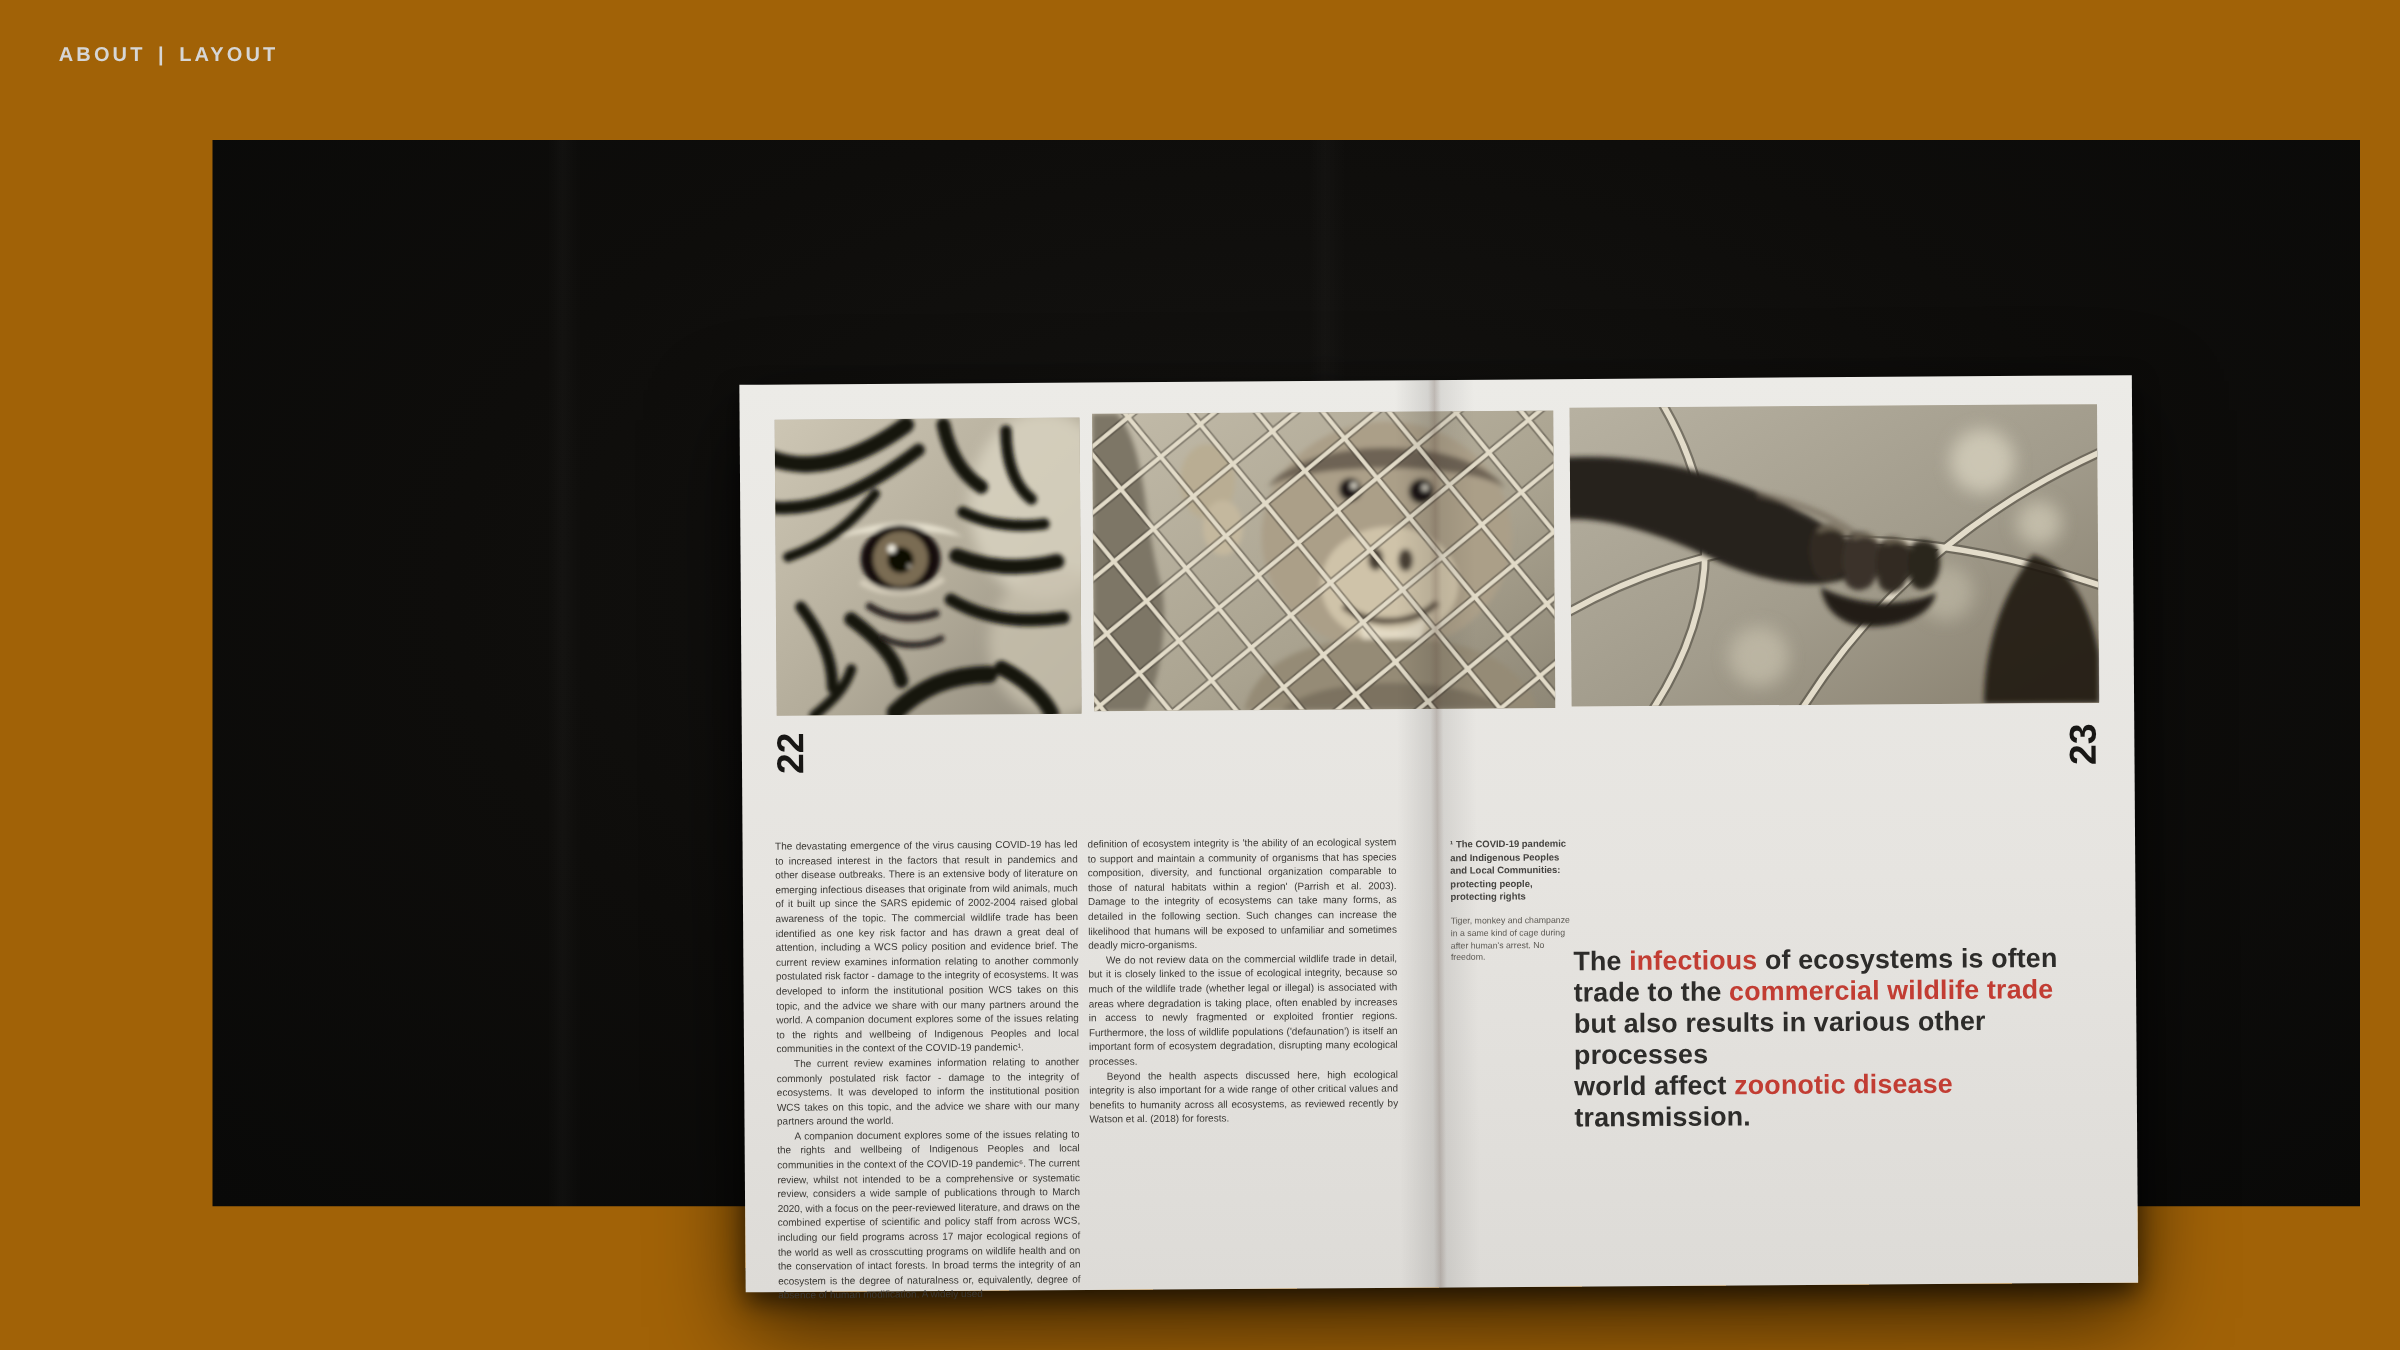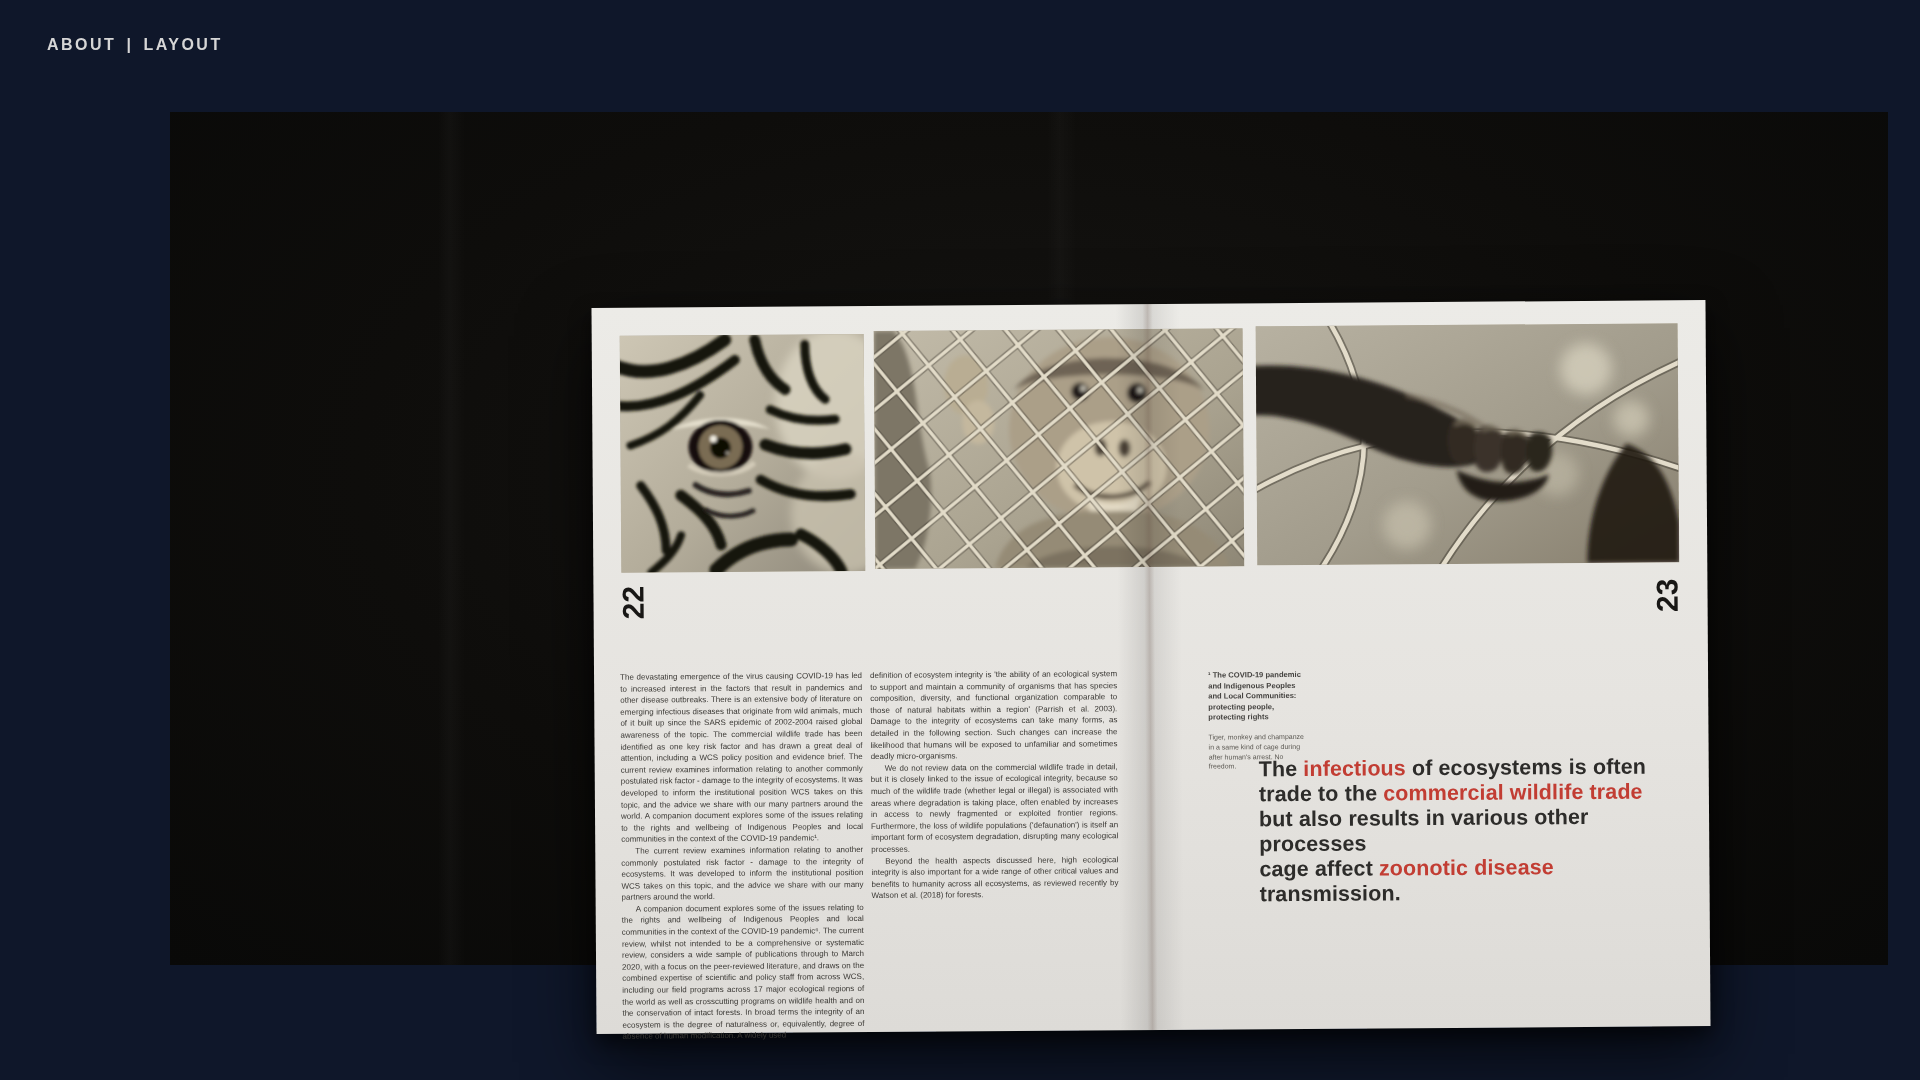--- a/index.html
+++ b/index.html
@@ -1,16 +1,16 @@
 <!DOCTYPE html>
 <html><head>
 <meta charset="utf-8">
 <style>
   html,body{margin:0;padding:0;background:#000;}
-  #stage{position:relative;width:1920px;height:1080px;background:#0f172a;overflow:hidden;
+  #stage{position:relative;width:1920px;height:1080px;background:#a16207;overflow:hidden;
          font-family:"Liberation Sans",sans-serif;}
 
   
   .site-header{position:absolute;left:47px;top:36px;color:#d6d6d6;font-size:16px;
                font-weight:bold;letter-spacing:2.5px;}
   .site-header .sep{margin:0 10px;color:#d6d6d6;font-weight:bold;}
   .site-header span{cursor:default;}
 
   
   .photo{position:absolute;left:170px;top:112px;width:1718px;height:853px;
@@ -42,21 +42,21 @@
 
   
   .col{position:absolute;top:364px;text-align:justify;color:#3b3935;font-size:8px;
        line-height:11.6px;z-index:6;}
   .col p{margin:0;}
   .col p.indent{text-indent:14px;}
   .col-1{left:26px;width:242px;}
   .col-2{left:276px;width:247px;}
 
   
-  .caption{position:absolute;left:566px;top:367px;width:96px;z-index:6;margin-left:48px;}
+  .caption{position:absolute;left:566px;top:367px;width:96px;z-index:6;}
   .caption .cap-title{margin:0;font-size:7.6px;line-height:10.6px;font-weight:bold;color:#454340;}
   .caption .cap-text{margin:9px 0 0 0;font-size:7px;line-height:9.8px;color:#5c5953;}
 
   
   .quote{position:absolute;left:664px;top:454px;width:436px;font-weight:bold;
          font-size:21.5px;line-height:25px;color:#2d2c2a;letter-spacing:0.1px;z-index:6;}
   .quote .red{color:#c23d33;}
 </style>
 </head>
 <body>
@@ -225,19 +225,19 @@
           <p>definition of ecosystem integrity is 'the ability of an ecological system to support and maintain a community of organisms that has species composition, diversity, and functional organization comparable to those of natural habitats within a region' (Parrish et al. 2003). Damage to the integrity of ecosystems can take many forms, as detailed in the following section. Such changes can increase the likelihood that humans will be exposed to unfamiliar and sometimes deadly micro-organisms.</p>
           <p class="indent">We do not review data on the commercial wildlife trade in detail, but it is closely linked to the issue of ecological integrity, because so much of the wildlife trade (whether legal or illegal) is associated with areas where degradation is taking place, often enabled by increases in access to newly fragmented or exploited frontier regions. Furthermore, the loss of wildlife populations ('defaunation') is itself an important form of ecosystem degradation, disrupting many ecological processes.</p>
           <p class="indent">Beyond the health aspects discussed here, high ecological integrity is also important for a wide range of other critical values and benefits to humanity across all ecosystems, as reviewed recently by Watson et al. (2018) for forests.</p>
         </div>
 
       <div class="caption">
         <p class="cap-title">¹ The COVID-19 pandemic and Indigenous Peoples and Local Communities: protecting people, protecting rights</p>
         <p class="cap-text">Tiger, monkey and champanze in a same kind of cage during after human's arrest. No freedom.</p>
       </div>
 
-      <div class="quote"><span>The </span><span class="red">infectious</span><span> of ecosystems is often</span><br><span>trade to the </span><span class="red">commercial wildlife trade</span><br><span>but also results in various other processes</span><br><span>cage affect </span><span class="red">zoonotic disease</span><span> transmission.</span></div>
+      <div class="quote"><span>The </span><span class="red">infectious</span><span> of ecosystems is often</span><br><span>trade to the </span><span class="red">commercial wildlife trade</span><br><span>but also results in various other processes</span><br><span>world affect </span><span class="red">zoonotic disease</span><span> transmission.</span></div>
 
       <div class="spine"></div>
 
     </div>
   </div>
 </div>
 
 </body></html>

